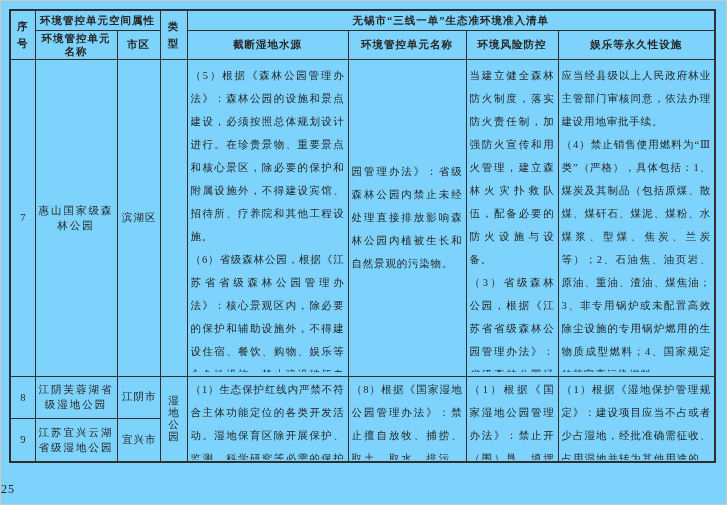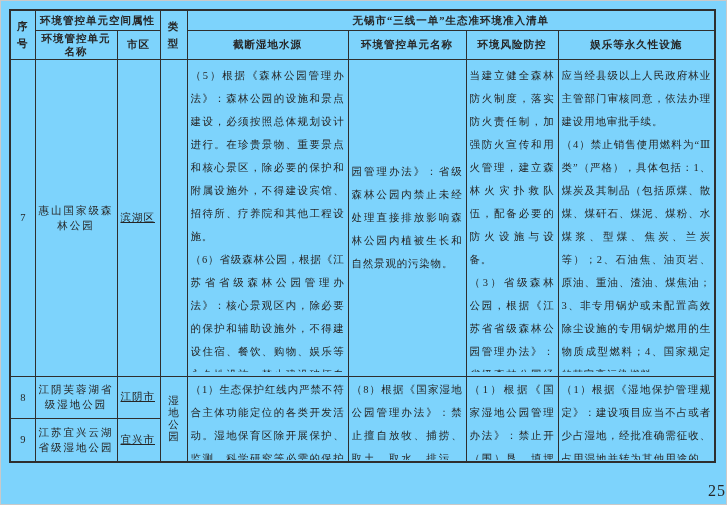--- a/index.html
+++ b/index.html
@@ -35,21 +35,21 @@
     letter-spacing: 1px;
     line-height: 13px;
   }
   tr.hdr1 { height: 20px; }
   tr.hdr2 { height: 29px; }
   tr.row7 { height: 317px; }
   tr.row8 { height: 42px; }
   tr.row9 { height: 43px; }
   td.seq { text-align: center; letter-spacing: 0; }
   td.name { text-align: center; padding: 2px 5px; line-height: 15px; letter-spacing: 2px; }
-  td.district { text-align: left; letter-spacing: 1px; text-decoration: underline; }
+  td.district { text-align: right; letter-spacing: 1px; }
   td.body-text { vertical-align: top; }
   .cell-text {
     text-align: justify;
     line-height: 23px;
     letter-spacing: 0.8px;
     overflow: hidden;
   }
   .cell-text.clip-7 { max-height: 308px; }
   .cell-text.clip-89 { max-height: 82px; }
   .cell-text p { text-indent: 0; }
@@ -58,22 +58,22 @@
     margin: 0 auto;
     word-break: break-all;
     text-align: center;
     line-height: 17px;
   }
   .vstack.type-val { line-height: 12px; font-weight: normal; letter-spacing: 0; }
   .page-number {
     position: absolute;
     left: 0; right: 0;
     top: 481px;
-    text-align: right;
-    font-size: 16px;
+    text-align: left;
+    font-size: 12px;
     letter-spacing: 1px;
   }
 </style>
 </head>
 <body>
 
 <div class="page">
 
   <table class="doc">
     <colgroup>

